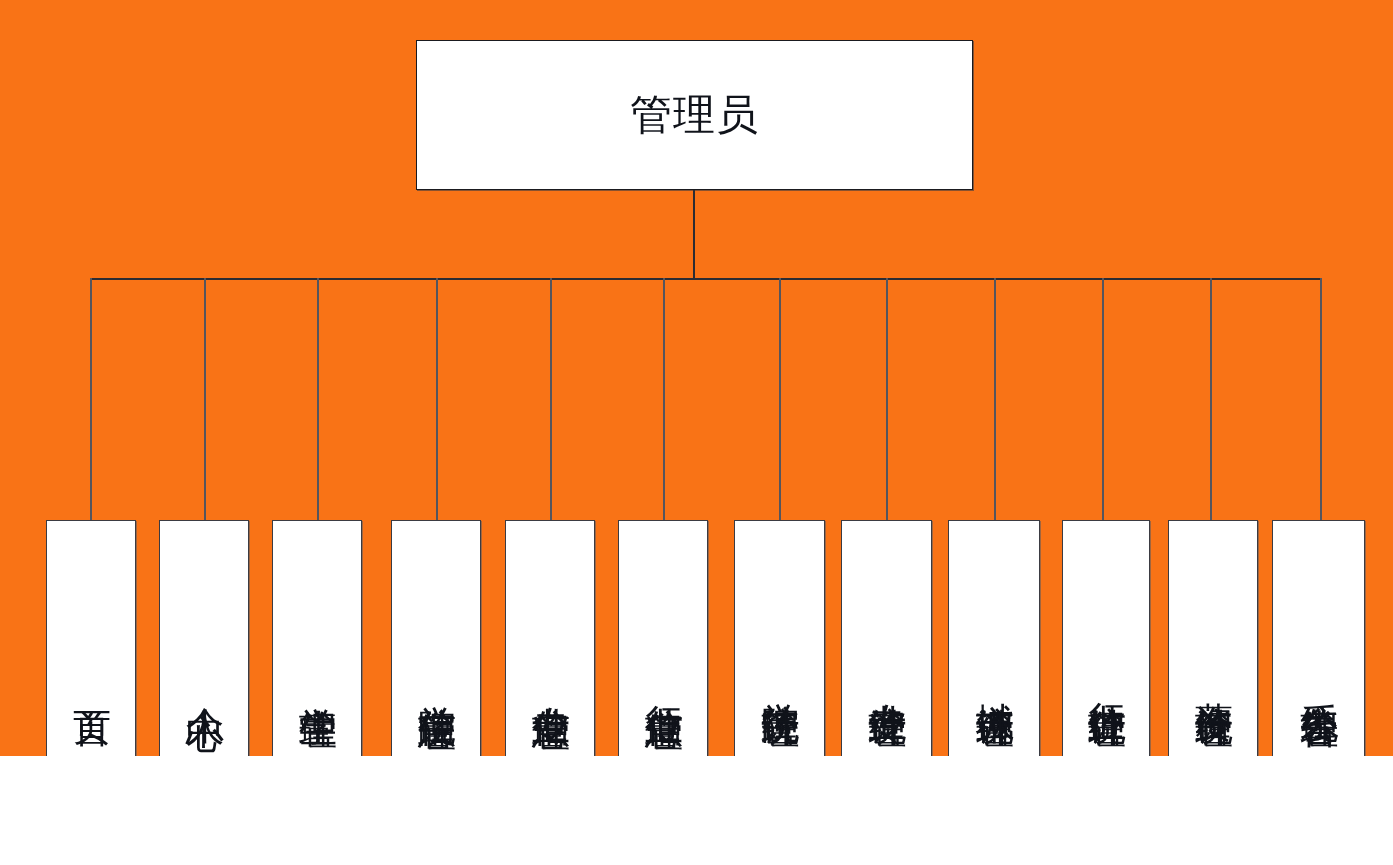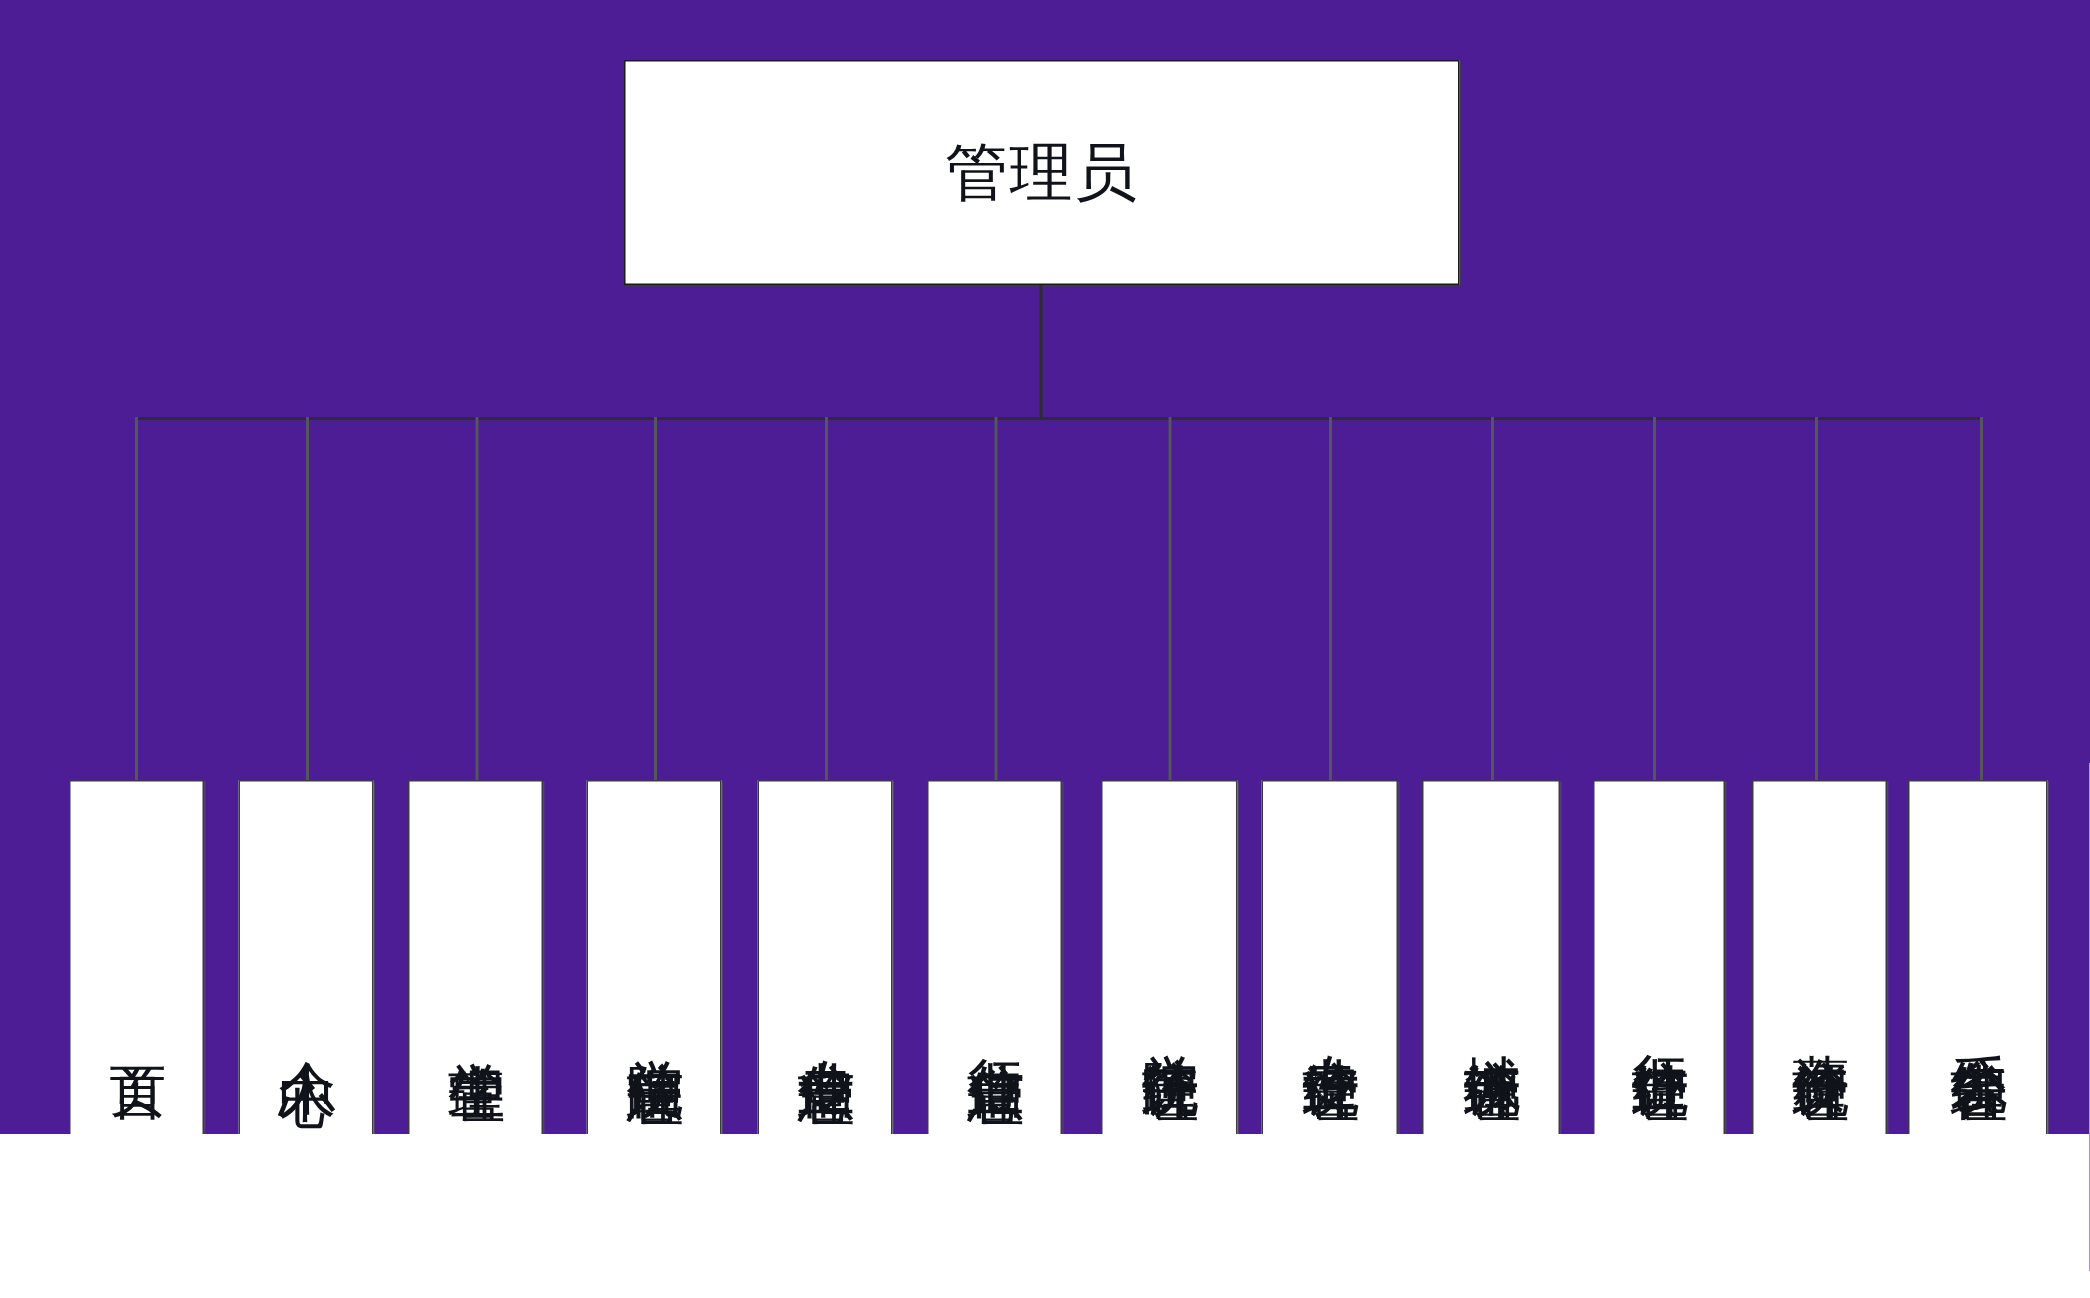--- a/index.html
+++ b/index.html
@@ -7,21 +7,21 @@
     padding: 0;
     background: #ffffff;
   }
   body {
     font-family: "DejaVu Sans", "Liberation Sans", sans-serif;
   }
   #canvas {
     position: relative;
     width: 1393px;
     height: 756px;
-    background: #4c1d95;
+    background: #f97316;
     overflow: hidden;
   }
 
   
   .node {
     position: absolute;
     box-sizing: border-box;
     background: #ffffff;
     border: 1px solid #3b3b42;
     box-shadow: 1px 1px 0 rgba(90,90,96,0.55);

